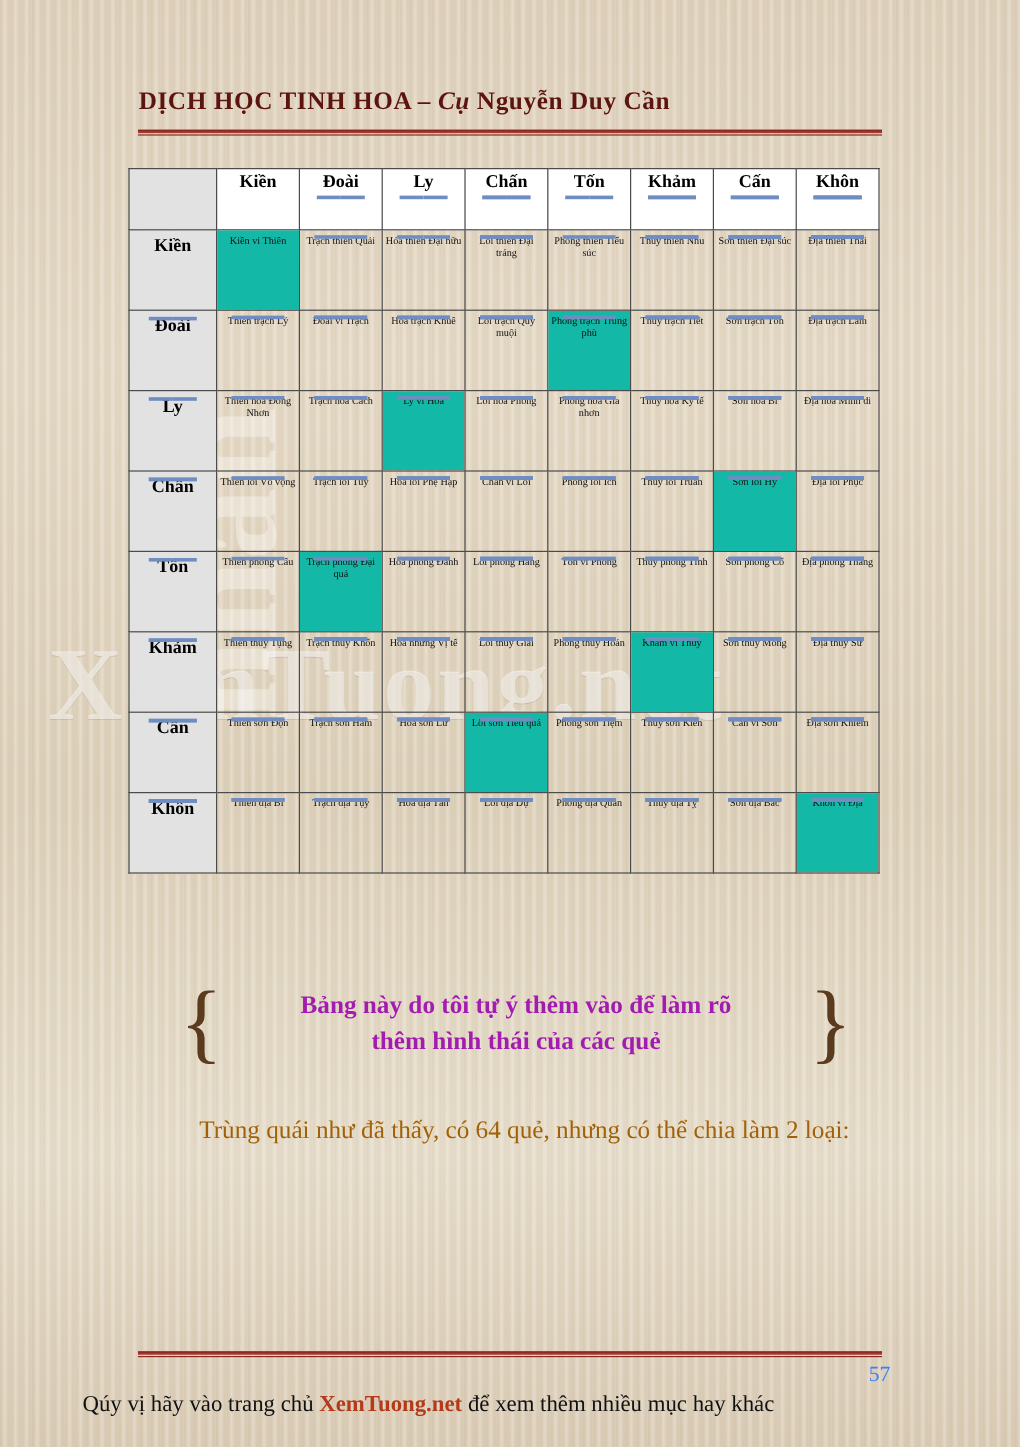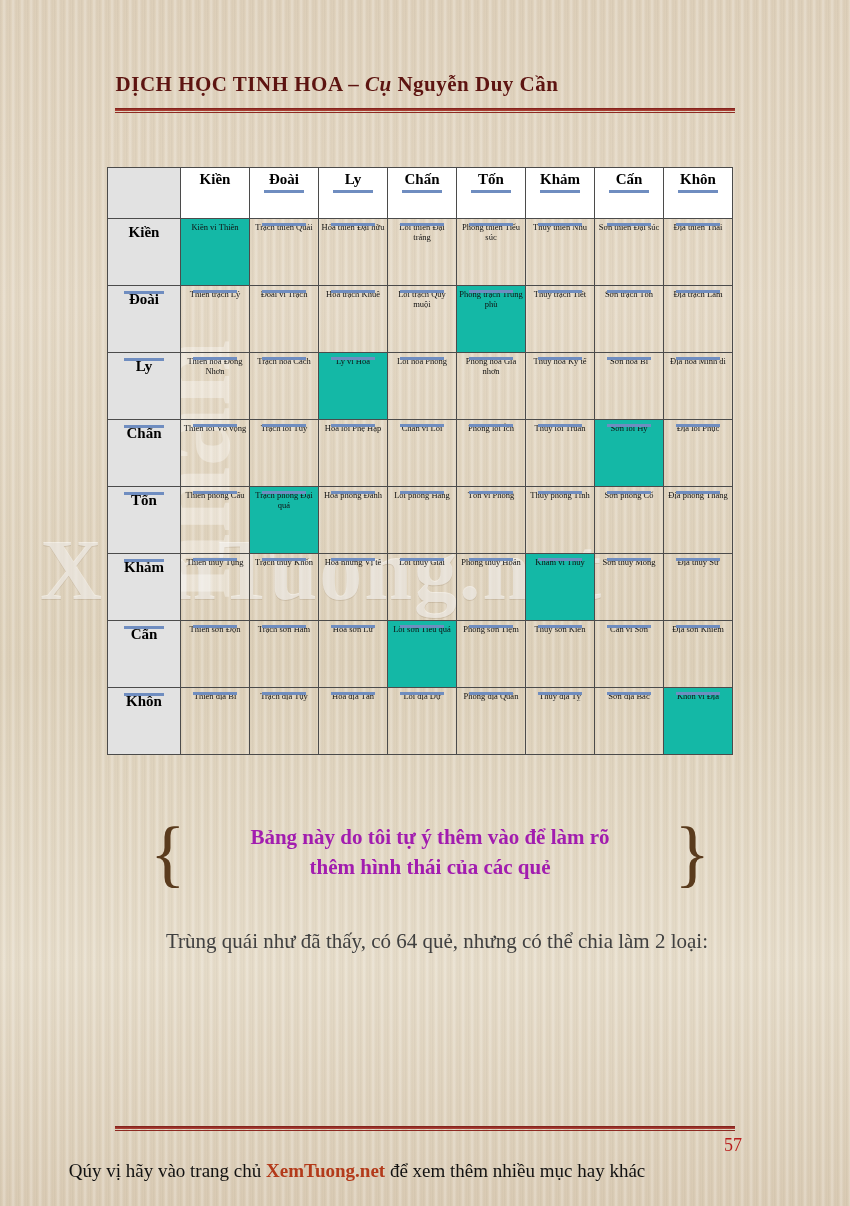--- a/index.html
+++ b/index.html
@@ -44,21 +44,20 @@
     font-family:"Liberation Serif",serif;
     transform:rotate(-90deg);transform-origin:left top;
     pointer-events:none;user-select:none;
   }
 
   
   .tbl{
     position:absolute;left:107px;top:140px;
     border-collapse:collapse;
     background:transparent;
-    margin-top:27px;
   }
   .tbl td,.tbl th{
     border:1px solid #4b4b4b;
     padding:0;margin:0;
     vertical-align:top;
   }
   .corner{width:72px;height:50px;background:#e2e2e2;}
   .colhead{
     width:68px;height:50px;background:#ffffff;text-align:center;
   }
@@ -107,35 +106,35 @@
   .brk{
     position:absolute;font-size:74px;color:#5a3b1d;font-weight:400;
     font-family:"Liberation Serif",serif;line-height:1;
   }
   .brk.l{left:0px;top:-6px;}
   .brk.r{right:0px;top:-6px;}
 
   
   .body-text{
     position:absolute;left:108px;top:925px;width:640px;
-    font-size:21px;color:#404040;line-height:1.55;
+    font-size:21px;color:#a16207;line-height:1.55;
     font-family:"Liberation Serif",serif;
   }
   .body-text p{margin:0;}
   .indent{text-indent:58px;}
   .indent2{text-indent:72px;}
 
   
   .ftr-rule{
     position:absolute;left:115px;top:1126px;width:620px;height:3px;
     background:linear-gradient(180deg,#7b1d18,#b4453a);
   }
   .ftr-rule2{position:absolute;left:115px;top:1130px;width:620px;height:1px;background:#8d2a22;}
   .pageno{
-    position:absolute;right:108px;top:1135px;font-size:18px;color:#b91c1c;
+    position:absolute;right:108px;top:1135px;font-size:18px;color:#3b82f6;
     font-family:"Liberation Serif",serif;
   }
   .ftr-txt{
     position:absolute;left:0;top:1160px;width:714px;text-align:center;
     font-size:19px;color:#111;font-family:"Liberation Serif",serif;
   }
   .ftr-txt .brand{color:#b33a1a;font-weight:bold;}
 </style>
 </head>
 <body>

